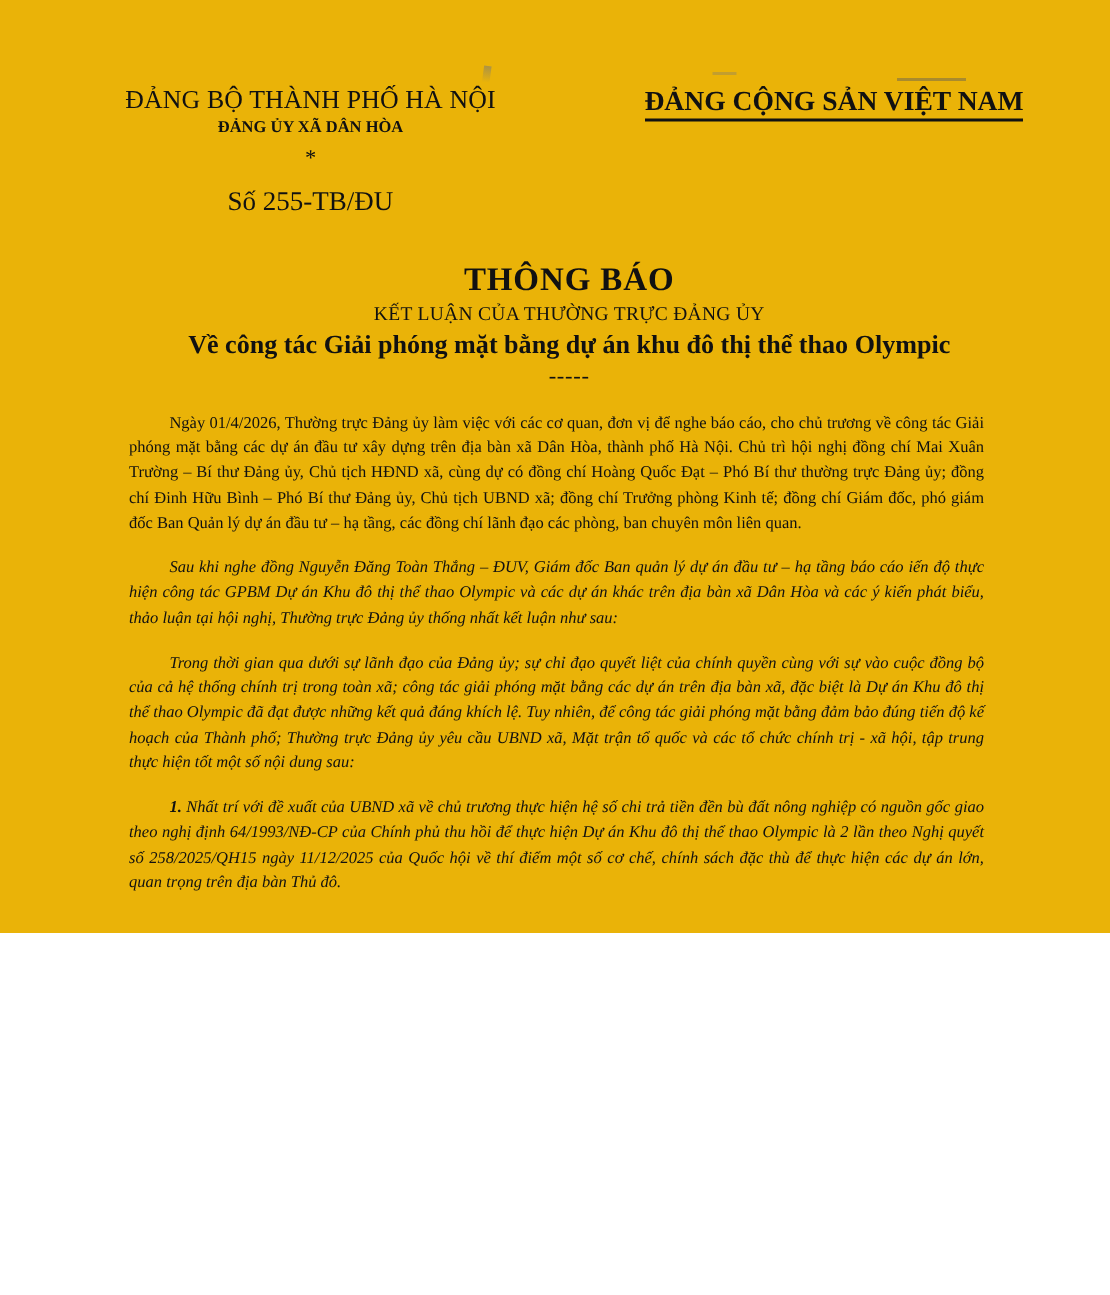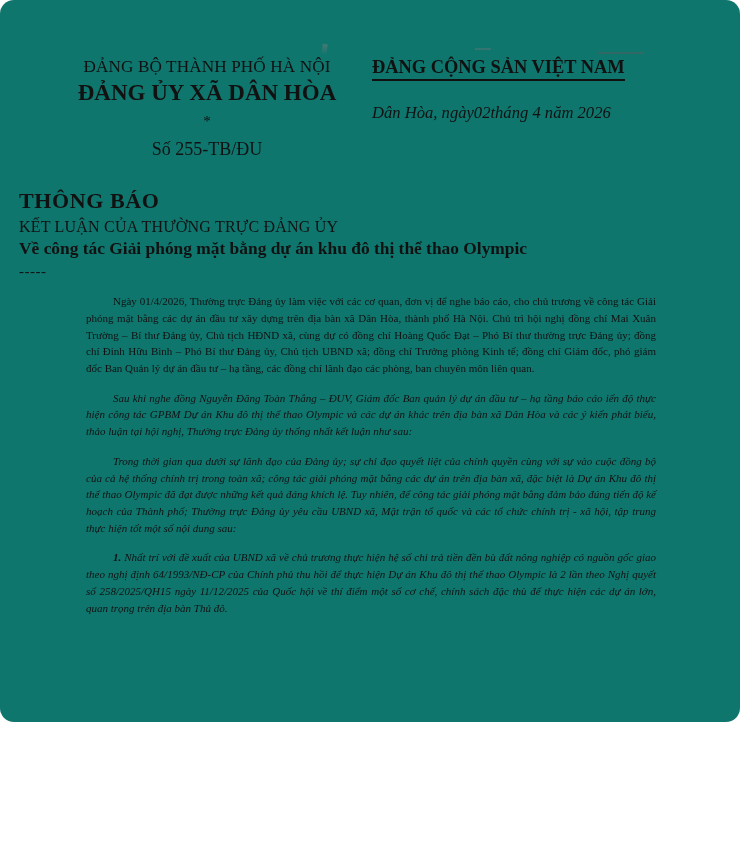--- a/index.html
+++ b/index.html
@@ -13,25 +13,24 @@
     height: 863px;
     overflow: hidden;
     font-family: "Liberation Serif", "DejaVu Serif", serif;
     color: #111111;
     position: relative;
   }
 
   .page {
     position: relative;
     width: 740px;
-    height: 722px;
+    height: 622px;
     box-sizing: border-box;
     padding: 0;
-    background: #0f766e;
-    border-radius: 14px;
+    background: #eab308;
   }
 
   
   .scan-artifact {
     position: absolute;
     left: 322px;
     top: 44px;
     width: 5px;
     height: 11px;
     background: linear-gradient(180deg, rgba(120,120,120,0.55), rgba(190,190,190,0.0));
@@ -64,30 +63,31 @@
     align-items: flex-start;
     padding-top: 56px;
   }
   .header-left {
     width: 330px;
     margin-left: 42px;
     text-align: center;
   }
   .header-right {
     flex: 1;
+    text-align: center;
   }
 
   .org-line1 {
     font-size: 17.2px;
     letter-spacing: 0.1px;
     line-height: 1.28;
     white-space: nowrap;
   }
   .org-line2 {
-    font-size: 23px;
+    font-size: 11px;
     font-weight: bold;
     line-height: 1.28;
     white-space: nowrap;
   }
   .asterisk {
     font-size: 15px;
     line-height: 1.9;
     letter-spacing: 0;
   }
   .doc-number {
@@ -108,32 +108,32 @@
   }
   .date-line {
     font-style: italic;
     font-size: 16.6px;
     margin-top: 22px;
     white-space: nowrap;
   }
 
   
   .title-block {
-    text-align: left;
+    text-align: center;
     margin-top: 26px;
     padding-left: 19px;
   }
   .title-main {
     font-size: 22px;
     font-weight: bold;
     letter-spacing: 0.6px;
     line-height: 1.25;
   }
   .title-sub {
-    font-size: 16px;
+    font-size: 13px;
     letter-spacing: 0.2px;
     line-height: 1.32;
     margin-top: 1px;
   }
   .title-subject {
     font-size: 17.4px;
     font-weight: bold;
     line-height: 1.3;
     margin-top: 0;
   }
@@ -182,21 +182,20 @@
 
     <div class="header-left">
       <div class="org-line1">ĐẢNG BỘ THÀNH PHỐ HÀ NỘI</div>
       <div class="org-line2">ĐẢNG ỦY XÃ DÂN HÒA</div>
       <div class="asterisk">*</div>
       <div class="doc-number">Số 255-TB/ĐU</div>
     </div>
 
     <div class="header-right">
       <div class="party-name">ĐẢNG CỘNG SẢN VIỆT NAM</div>
-      <div class="date-line">Dân Hòa, ngày02tháng 4 năm 2026</div>
     </div>
 
   </div>
 
   <div class="title-block">
     <div class="title-main">THÔNG BÁO</div>
     <div class="title-sub">KẾT LUẬN CỦA THƯỜNG TRỰC ĐẢNG ỦY</div>
     <div class="title-subject">Về công tác Giải phóng mặt bằng dự án khu đô thị thể thao Olympic</div>
     <div class="title-rule">-----</div>
   </div>

